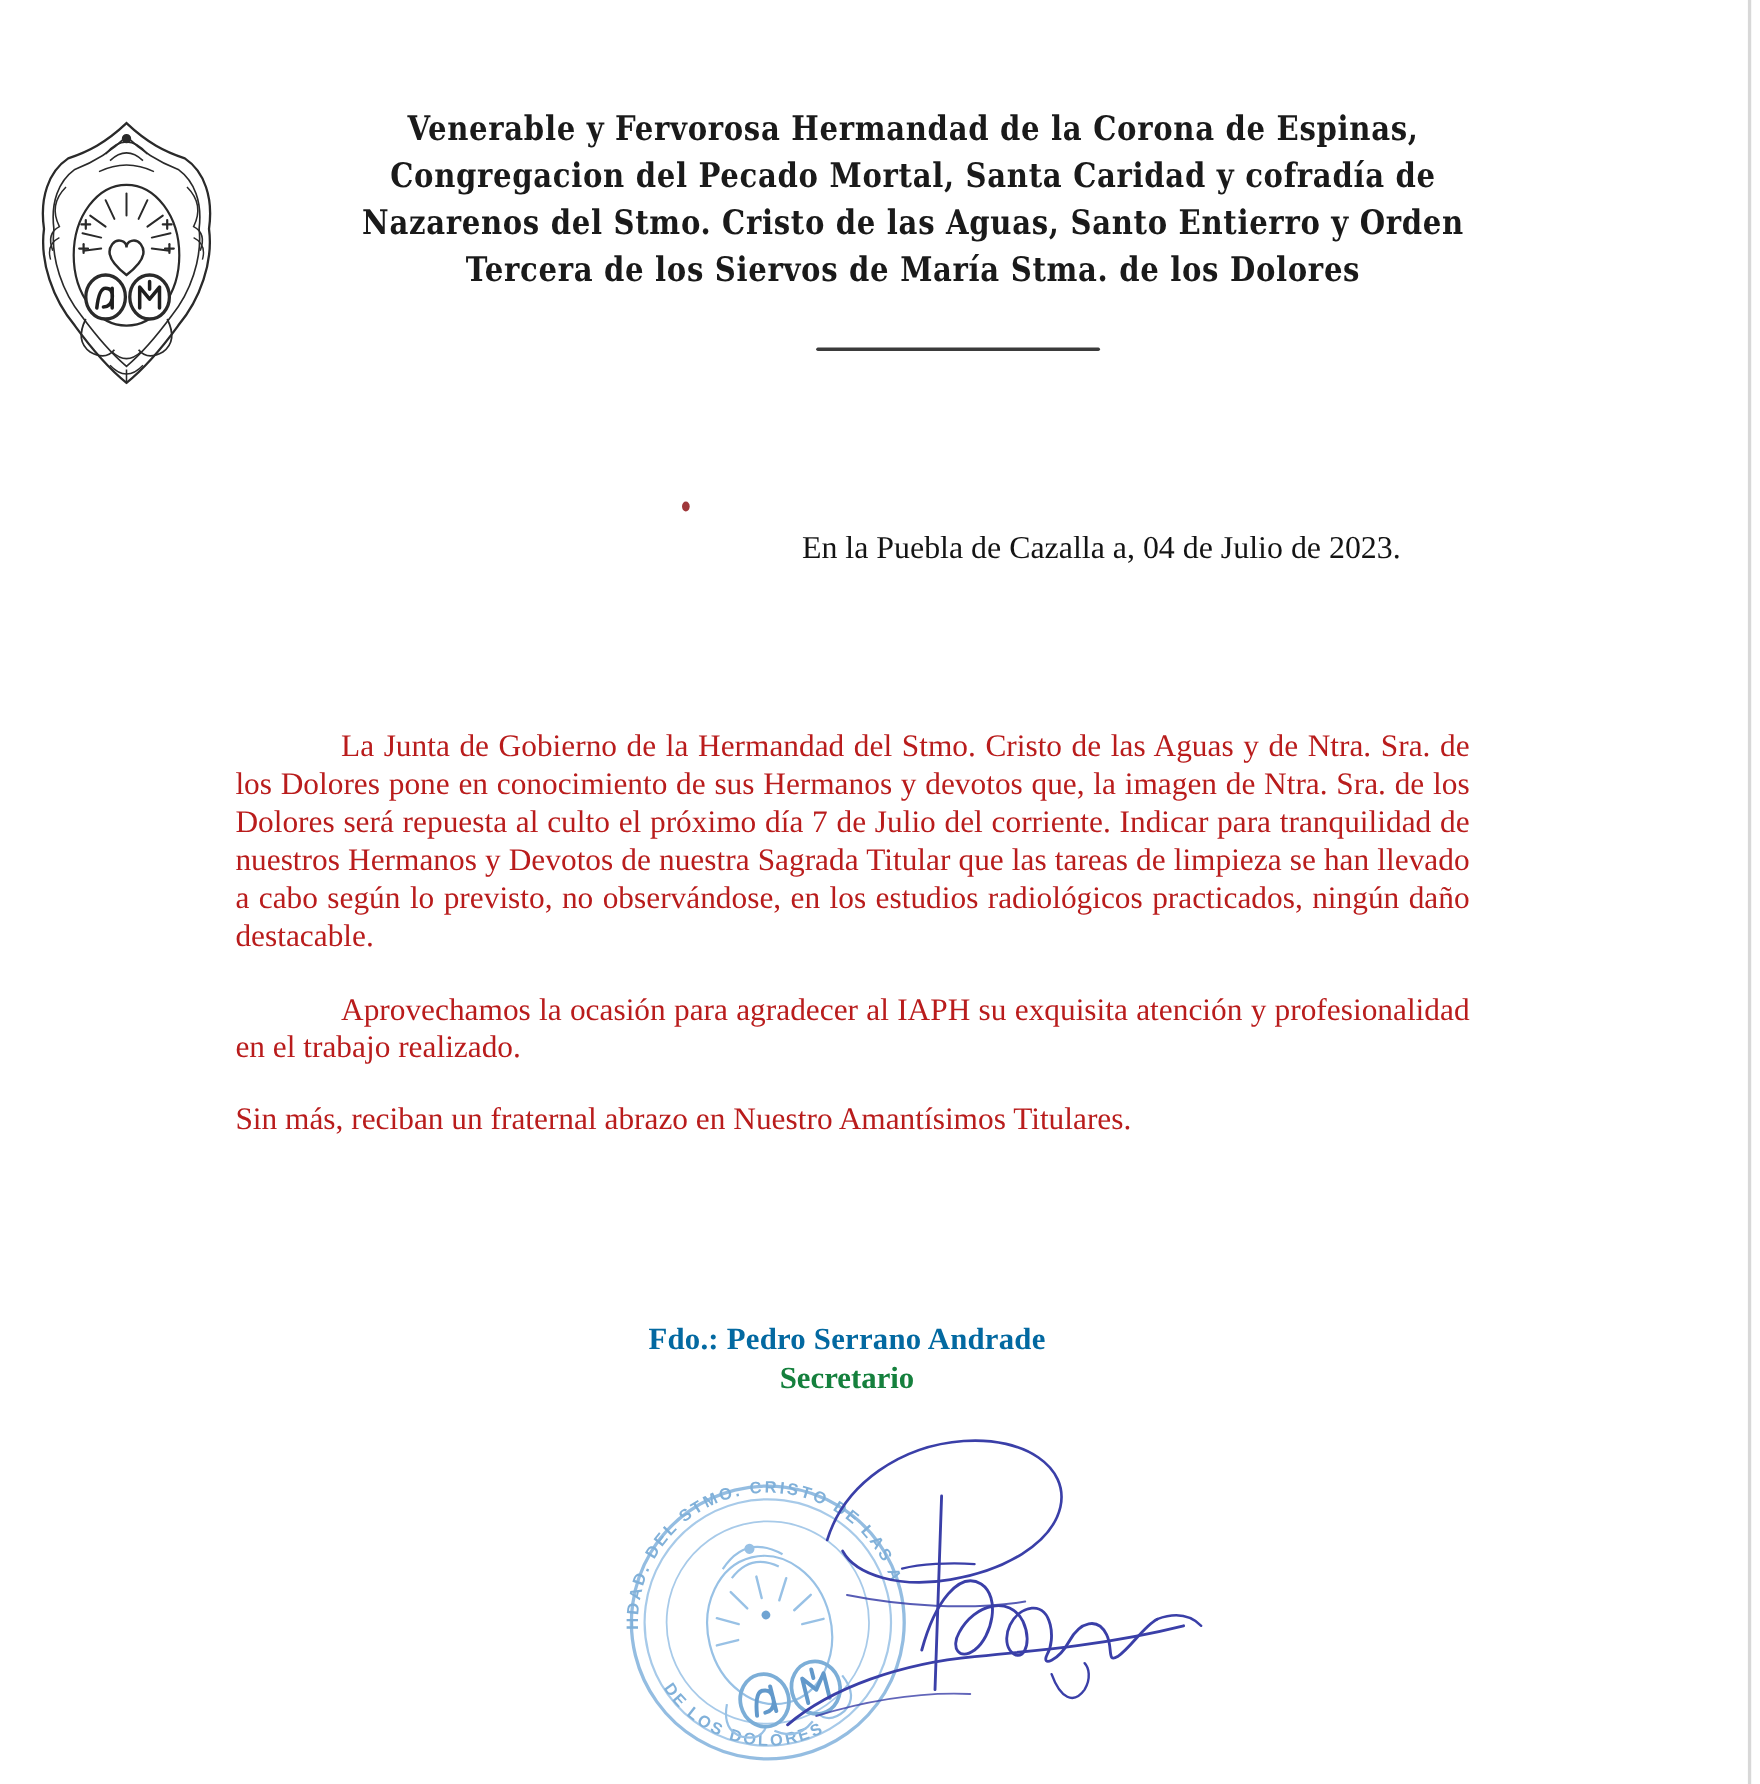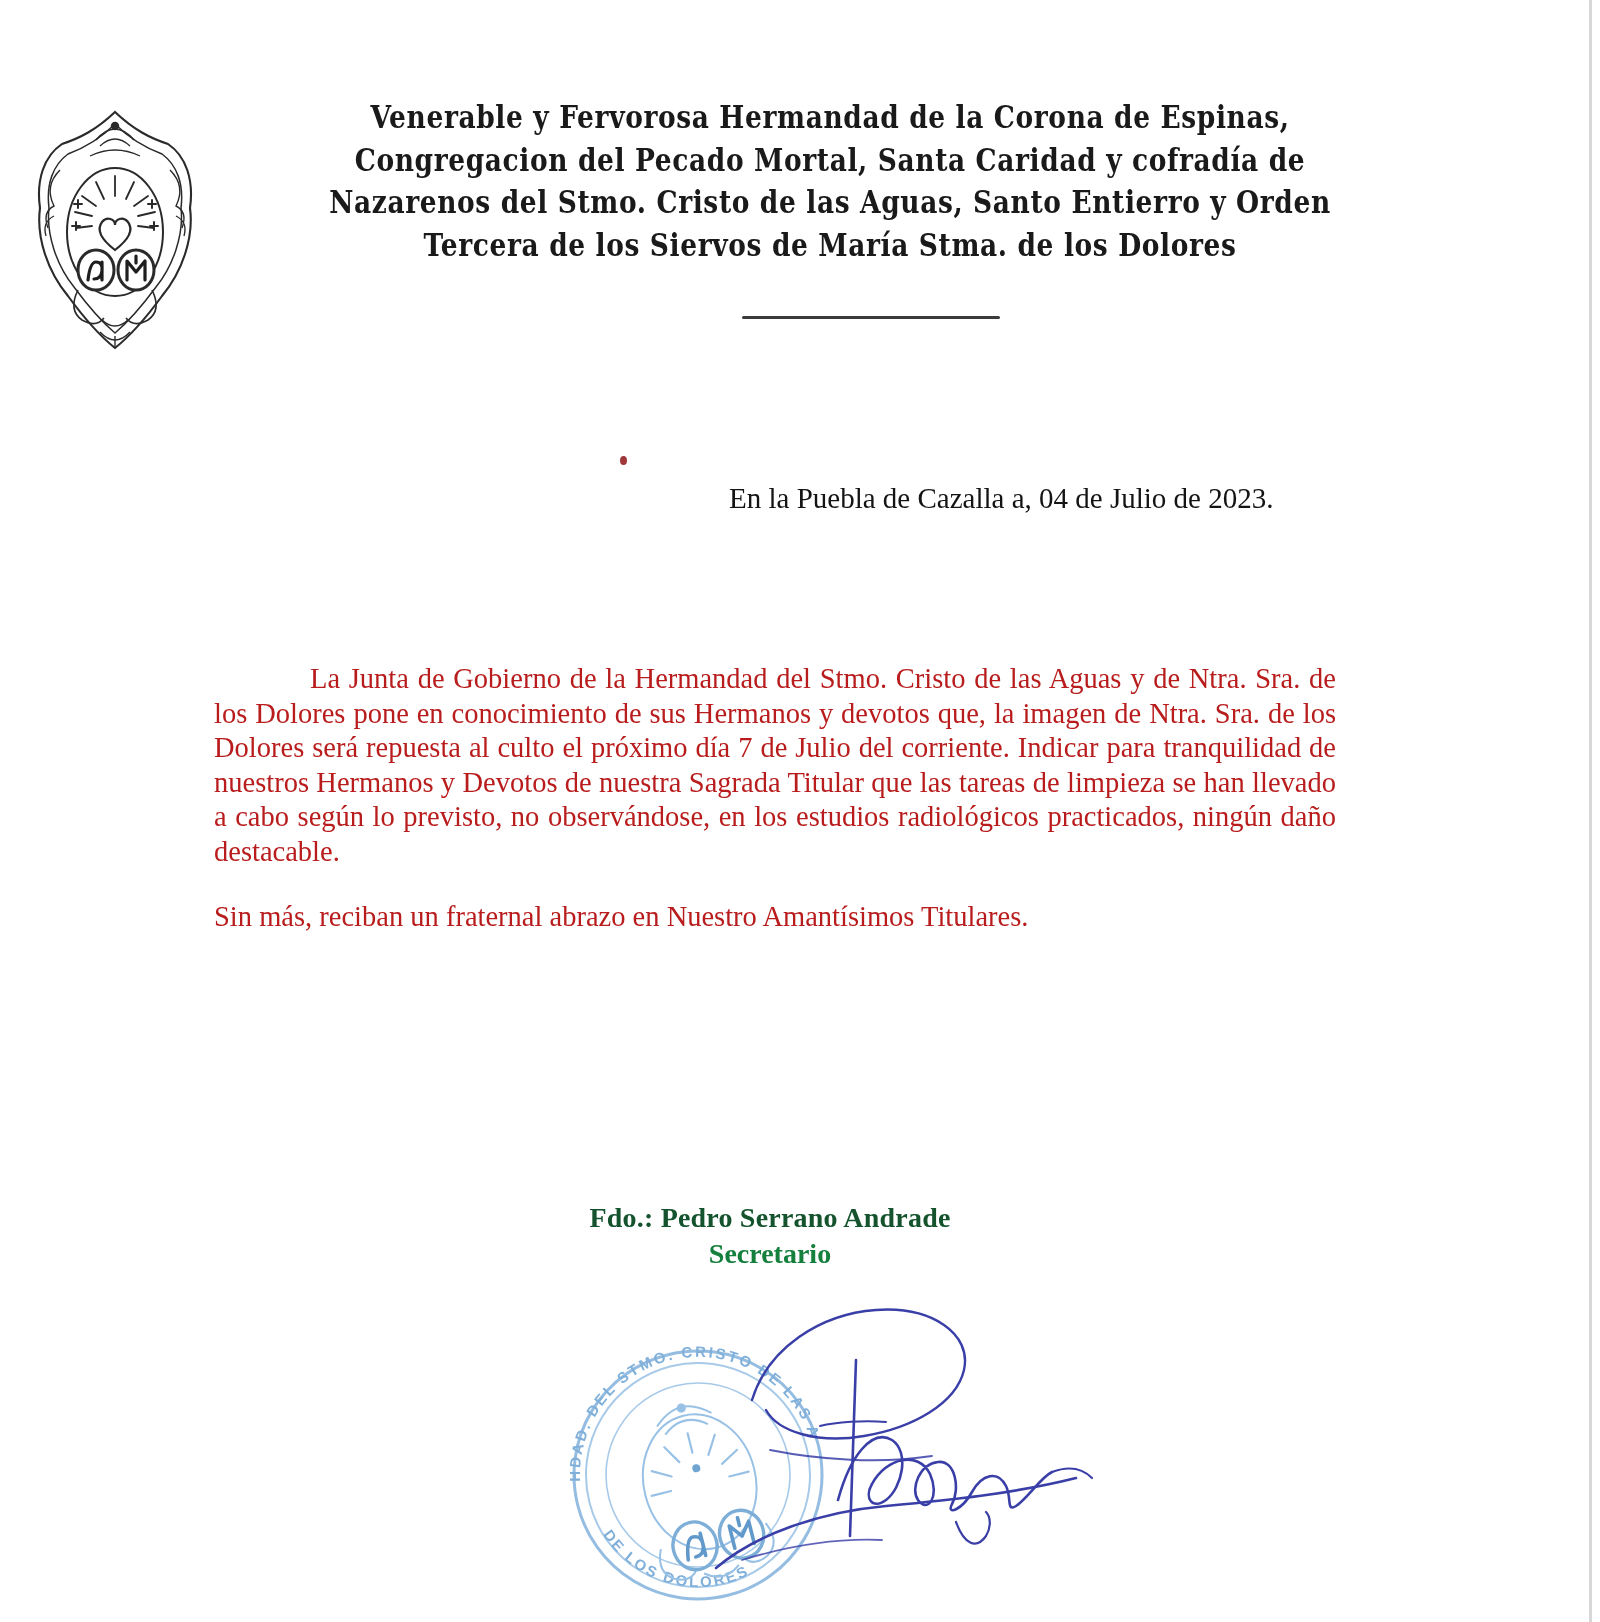--- a/index.html
+++ b/index.html
@@ -126,21 +126,21 @@
     position: absolute;
     left: 0;
     top: 1200px;
     width: 1540px;
     text-align: center;
   }
   .sig-name {
     font-size: 28px;
     font-weight: 700;
     line-height: 1.28;
-    color: #14532d;
+    color: #0369a1;
     letter-spacing: 0.2px;
   }
   .sig-role {
     font-size: 28px;
     font-weight: 700;
     line-height: 1.28;
     color: #15803d;
     text-align: center;
   }
 
@@ -243,20 +243,21 @@
   </div>
 
   <div id="header-rule"></div>
 
   <div id="red-dot"></div>
 
   <div id="date-line">En la Puebla de Cazalla a, 04 de Julio de 2023.</div>
 
   <div id="body-block">
     <p class="para indent" id="para-1">La Junta de Gobierno de la Hermandad del Stmo. Cristo de las Aguas y de Ntra. Sra. de los Dolores pone en conocimiento de sus Hermanos y devotos que, la imagen de Ntra. Sra. de los Dolores será repuesta al culto el próximo día 7 de Julio del corriente. Indicar para tranquilidad de nuestros Hermanos y Devotos de nuestra Sagrada Titular que las tareas de limpieza se han llevado a cabo según lo previsto, no observándose, en los estudios radiológicos practicados, ningún daño destacable.</p>
+    <p class="para indent" id="para-2">Aprovechamos la ocasión para agradecer al IAPH su exquisita atención y profesionalidad en el trabajo realizado.</p>
     <p class="para" id="para-3">Sin más, reciban un fraternal abrazo en Nuestro Amantísimos Titulares.</p>
   </div>
 
   <div id="signature-block">
     <div class="sig-name">Fdo.: Pedro Serrano Andrade</div>
     <div class="sig-role">Secretario</div>
   </div>
 
   <div id="seal-area">
 

